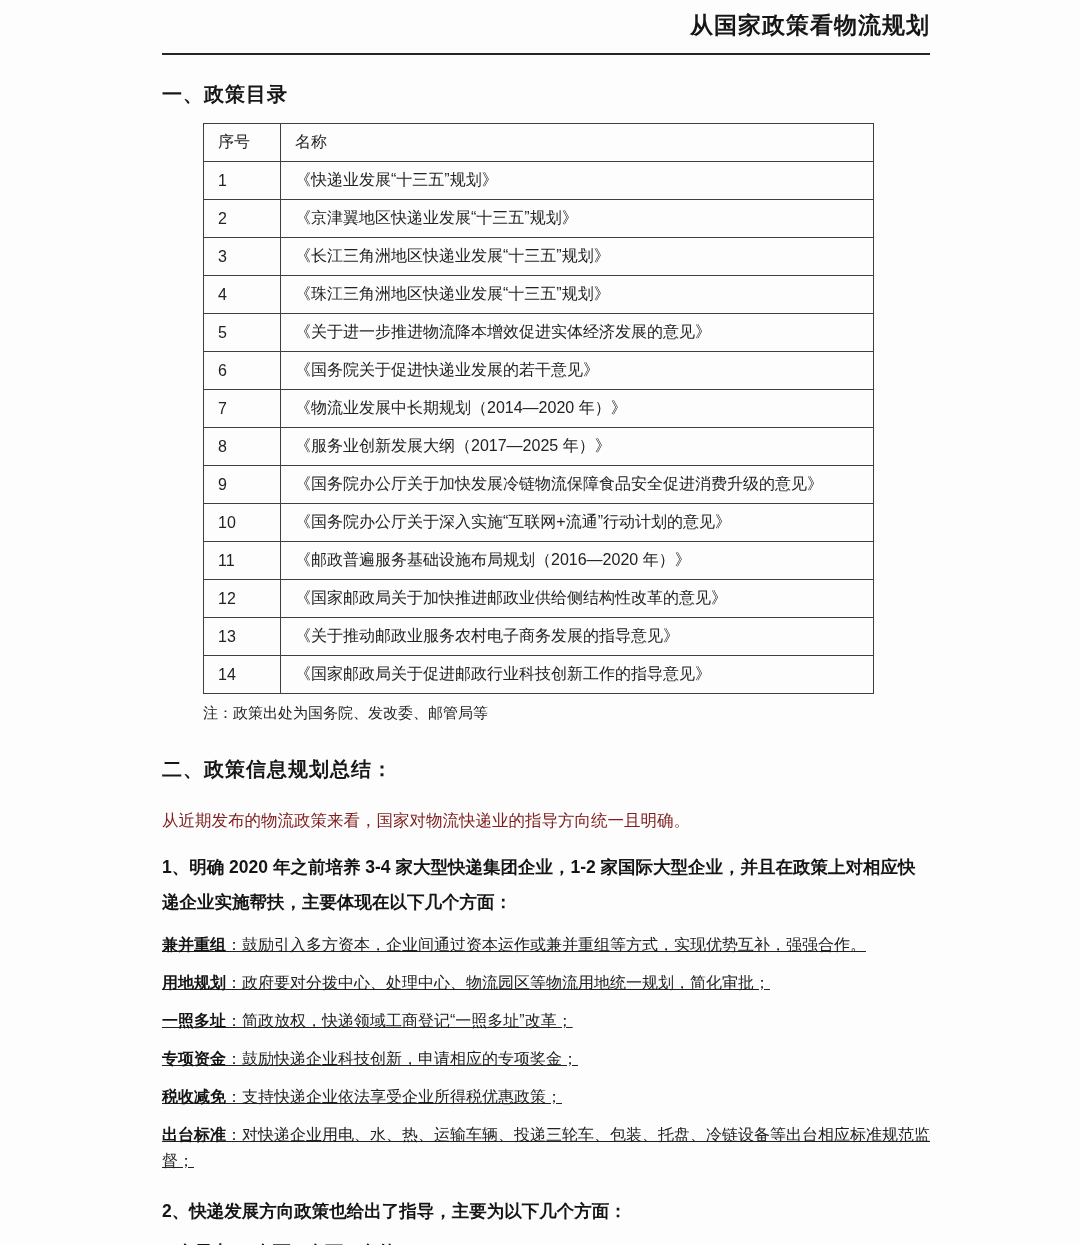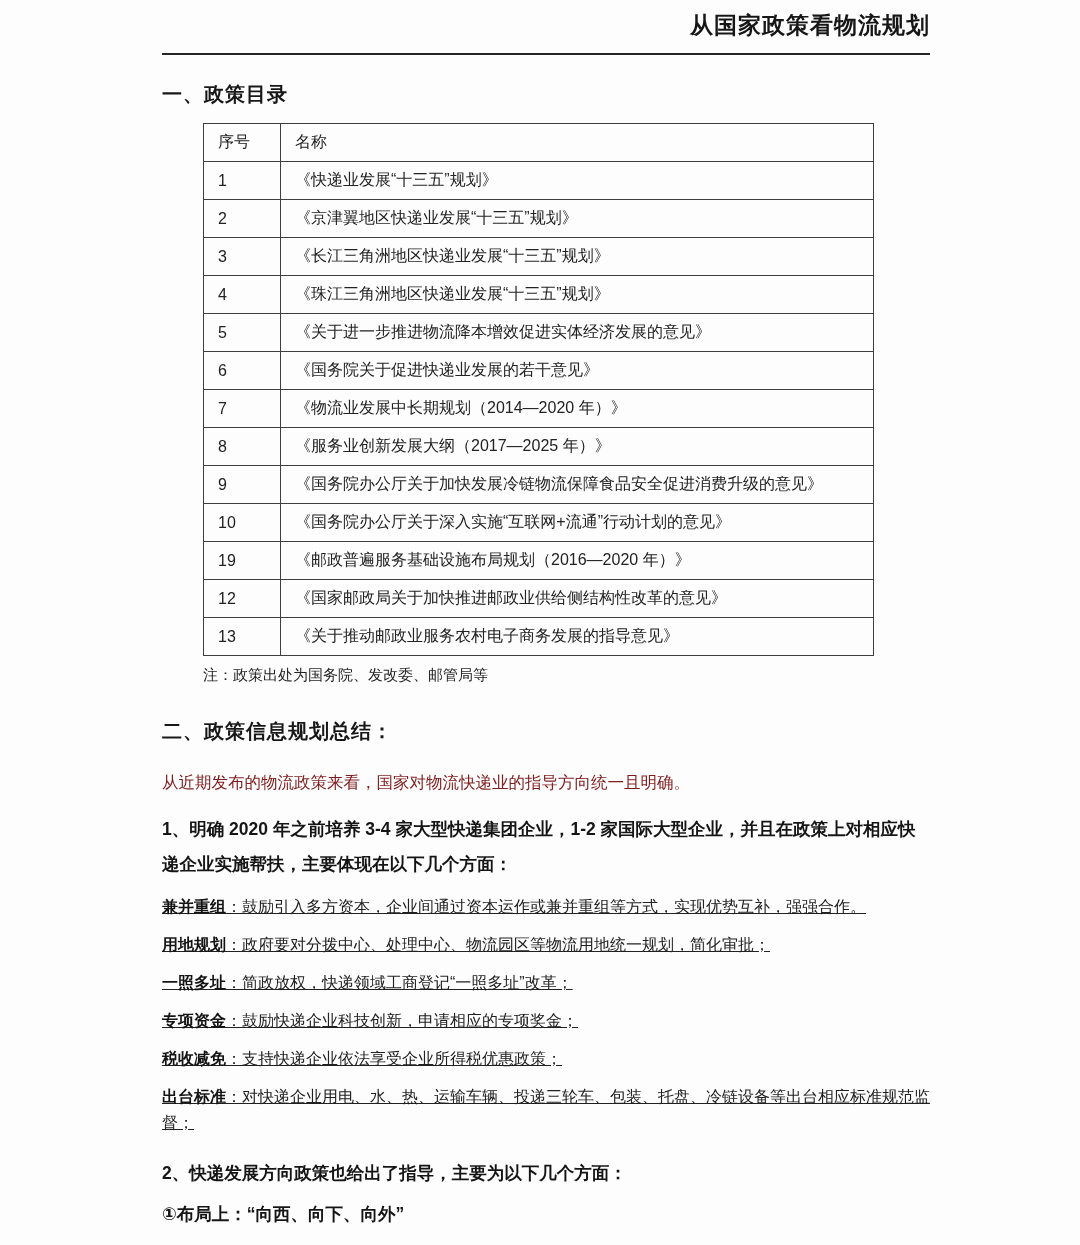--- a/index.html
+++ b/index.html
@@ -94,30 +94,34 @@
         </tr>
         <tr>
           <td class="col-no">9</td>
           <td class="col-name">《国务院办公厅关于加快发展冷链物流保障食品安全促进消费升级的意见》</td>
         </tr>
         <tr>
           <td class="col-no">10</td>
           <td class="col-name">《国务院办公厅关于深入实施“互联网+流通”行动计划的意见》</td>
         </tr>
         <tr>
-          <td class="col-no">19</td>
+          <td class="col-no">11</td>
           <td class="col-name">《邮政普遍服务基础设施布局规划（2016—2020 年）》</td>
         </tr>
         <tr>
           <td class="col-no">12</td>
           <td class="col-name">《国家邮政局关于加快推进邮政业供给侧结构性改革的意见》</td>
         </tr>
         <tr>
           <td class="col-no">13</td>
           <td class="col-name">《关于推动邮政业服务农村电子商务发展的指导意见》</td>
+        </tr>
+        <tr>
+          <td class="col-no">14</td>
+          <td class="col-name">《国家邮政局关于促进邮政行业科技创新工作的指导意见》</td>
         </tr>
       </tbody>
   </table>
 
   <p class="note">注：政策出处为国务院、发改委、邮管局等</p>
 
   <h2 class="sec-heading second">二、政策信息规划总结：</h2>
 
   <p class="intro">从近期发布的物流政策来看，国家对物流快递业的指导方向统一且明确。</p>
 

